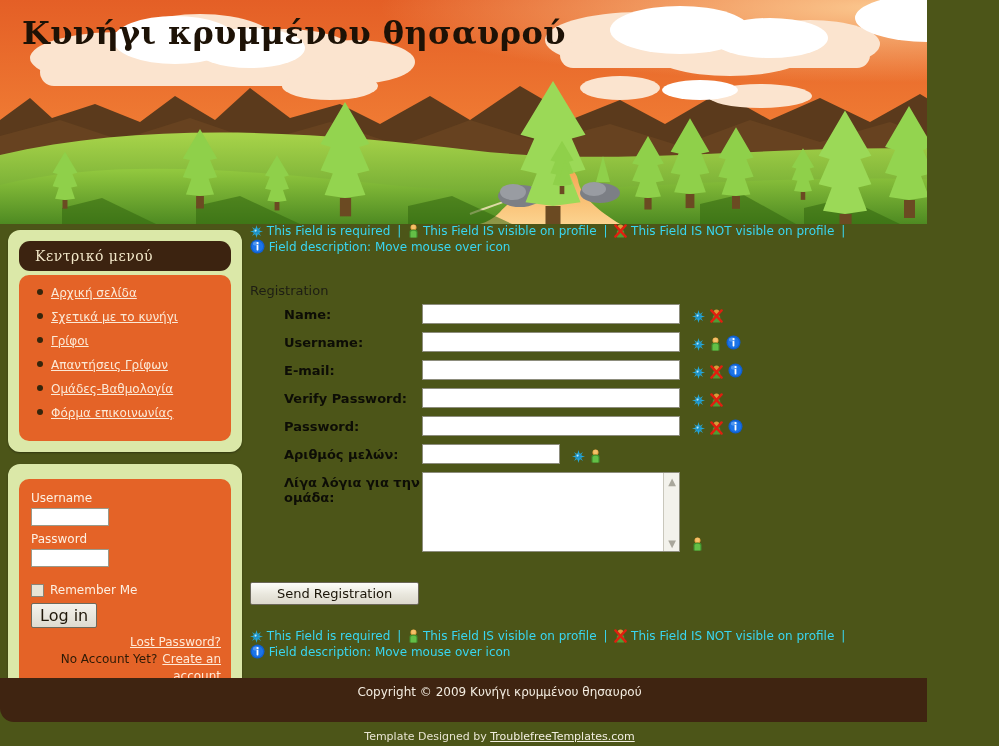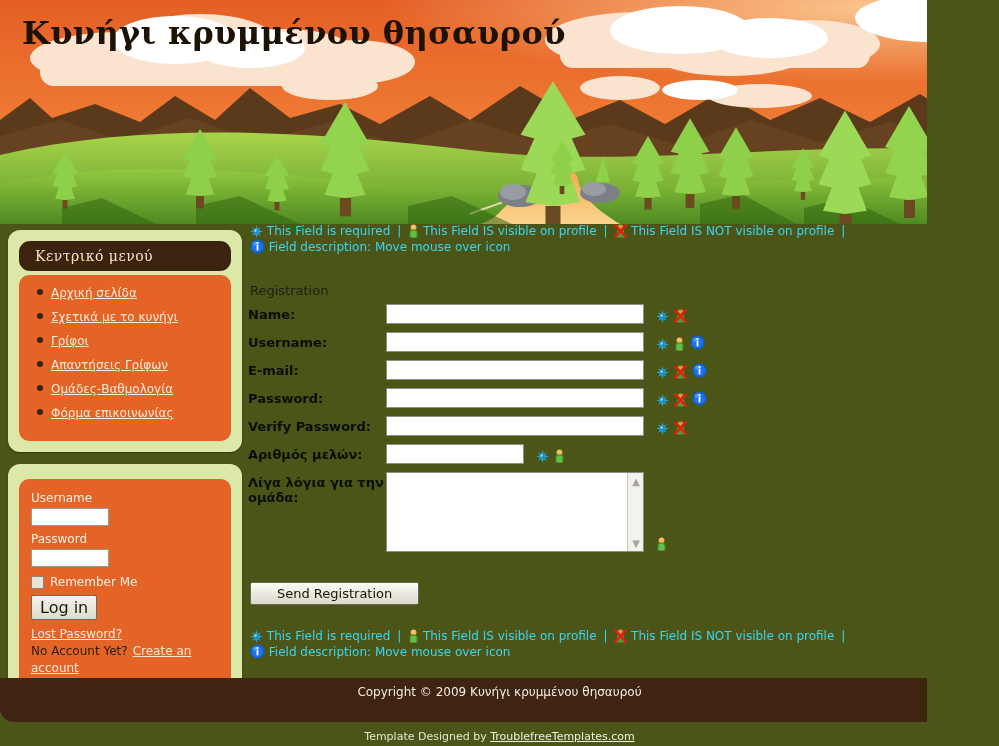--- a/index.html
+++ b/index.html
@@ -100,41 +100,41 @@
   }
   .login-input {
     display: block;
     width: 78px; height: 18px;
     background: #ffffff;
     border: 1px solid #9a9a8a;
     margin: 0 0 6px 2px;
   }
   .remember-row {
     display: flex; align-items: center;
-    margin: 8px 0 6px 2px;
+    margin: 16px 0 6px 2px;
   }
   .cbox {
     width: 13px; height: 13px;
     background: #e8e4d6;
     border: 1px solid #8a8578;
     margin-right: 6px;
   }
   .remember-text { color: #fdf0e2; font-size: 12px; }
   #login-btn {
     background: linear-gradient(180deg,#f4f2ec 0%,#dedbd0 100%);
     border: 1px solid #6e6a5c;
     border-radius: 2px;
     padding: 2px 8px;
     font-size: 16px;
     font-family: "DejaVu Sans", sans-serif;
     color: #20180a;
     margin: 0 0 5px 2px;
     cursor: pointer;
   }
-  .login-links { margin-left: 2px; line-height: 15px; }
+  .login-links { margin-left: 2px; line-height: 15px; text-align: right; }
   .login-links a { color: #ffe9d6; font-size: 12px; text-decoration: underline; }
   .login-links .noacct { color: #2d1a06; font-size: 12px; }
 
   
   #main {
     position: absolute;
     left: 248px; top: 222px;
     width: 751px;
   }
   .legend {
@@ -155,20 +155,21 @@
 
   #reg-title {
     margin: 28px 0 6px 2px;
     font-size: 13px;
     color: #1e1e14;
   }
   .field-row {
     display: flex;
     align-items: flex-start;
     margin-bottom: 8px;
+    margin-left: 36px;
   }
   .field-label {
     width: 138px;
     flex: 0 0 138px;
     font-size: 13px;
     font-weight: bold;
     color: #0d0d06;
     padding-top: 3px;
     line-height: 15px;
   }
@@ -591,20 +592,50 @@
               <circle cx="7.5" cy="7.5" r="5.6" fill="#1b74e8"></circle>
               <ellipse cx="6" cy="4.5" rx="3.2" ry="2" fill="#7fb6f5" opacity="0.55"></ellipse>
               <rect x="6.6" y="6" width="1.8" height="5.4" rx="0.6" fill="#ffffff"></rect>
               <circle cx="7.5" cy="4.1" r="1.1" fill="#ffffff"></circle>
             </svg></span>
       </div>
     </div>
 
     
     <div class="field-row">
+      <div class="field-label">Verify Password:</div>
+      <input class="field-input" type="password" value="" style="">
+      <div class="field-icons">
+        <span class="ic ic-star"><svg width="13" height="13" viewBox="0 0 13 13">
+              <g fill="#27a8d8">
+                <circle cx="6.5" cy="6.5" r="3.2" fill="#1d8fc4"></circle>
+                <path d="M6.5,0 L7.6,4 L6.5,5 L5.4,4 Z"></path>
+                <path d="M6.5,13 L5.4,9 L6.5,8 L7.6,9 Z"></path>
+                <path d="M0,6.5 L4,5.4 L5,6.5 L4,7.6 Z"></path>
+                <path d="M13,6.5 L9,7.6 L8,6.5 L9,5.4 Z"></path>
+                <path d="M1.9,1.9 L5,4 L4,5 Z"></path>
+                <path d="M11.1,11.1 L8,9 L9,8 Z"></path>
+                <path d="M11.1,1.9 L9,5 L8,4 Z"></path>
+                <path d="M1.9,11.1 L4,8 L5,9 Z"></path>
+              </g>
+              <circle cx="5.6" cy="5.6" r="1.1" fill="#b6e8fa"></circle>
+            </svg></span>
+        <span class="ic ic-noperson"><svg width="13" height="14" viewBox="0 0 13 14">
+              <circle cx="6.5" cy="3.4" r="2.8" fill="#d89a38"></circle>
+              <path d="M2.8,13.5 L2.8,8 C2.8,6.4 4.2,5.8 6.5,5.8 C8.8,5.8 10.2,6.4 10.2,8 L10.2,13.5 Z" fill="#4f9c35"></path>
+              <g stroke="#e01f10" stroke-width="2.4" stroke-linecap="round">
+                <line x1="1.4" y1="1.4" x2="11.6" y2="12.6"></line>
+                <line x1="11.6" y1="1.4" x2="1.4" y2="12.6"></line>
+              </g>
+            </svg></span>
+      </div>
+    </div>
+
+    
+    <div class="field-row">
       <div class="field-label">Password:</div>
       <input class="field-input" type="password" value="" style="">
       <div class="field-icons">
         <span class="ic ic-star"><svg width="13" height="13" viewBox="0 0 13 13">
               <g fill="#27a8d8">
                 <circle cx="6.5" cy="6.5" r="3.2" fill="#1d8fc4"></circle>
                 <path d="M6.5,0 L7.6,4 L6.5,5 L5.4,4 Z"></path>
                 <path d="M6.5,13 L5.4,9 L6.5,8 L7.6,9 Z"></path>
                 <path d="M0,6.5 L4,5.4 L5,6.5 L4,7.6 Z"></path>
                 <path d="M13,6.5 L9,7.6 L8,6.5 L9,5.4 Z"></path>
@@ -622,50 +653,20 @@
                 <line x1="1.4" y1="1.4" x2="11.6" y2="12.6"></line>
                 <line x1="11.6" y1="1.4" x2="1.4" y2="12.6"></line>
               </g>
             </svg></span>
         <span class="ic ic-info"><svg width="15" height="15" viewBox="0 0 15 15">
               <circle cx="7.5" cy="7.5" r="7" fill="#0f5fd0"></circle>
               <circle cx="7.5" cy="7.5" r="5.6" fill="#1b74e8"></circle>
               <ellipse cx="6" cy="4.5" rx="3.2" ry="2" fill="#7fb6f5" opacity="0.55"></ellipse>
               <rect x="6.6" y="6" width="1.8" height="5.4" rx="0.6" fill="#ffffff"></rect>
               <circle cx="7.5" cy="4.1" r="1.1" fill="#ffffff"></circle>
-            </svg></span>
-      </div>
-    </div>
-
-    
-    <div class="field-row">
-      <div class="field-label">Verify Password:</div>
-      <input class="field-input" type="password" value="" style="">
-      <div class="field-icons">
-        <span class="ic ic-star"><svg width="13" height="13" viewBox="0 0 13 13">
-              <g fill="#27a8d8">
-                <circle cx="6.5" cy="6.5" r="3.2" fill="#1d8fc4"></circle>
-                <path d="M6.5,0 L7.6,4 L6.5,5 L5.4,4 Z"></path>
-                <path d="M6.5,13 L5.4,9 L6.5,8 L7.6,9 Z"></path>
-                <path d="M0,6.5 L4,5.4 L5,6.5 L4,7.6 Z"></path>
-                <path d="M13,6.5 L9,7.6 L8,6.5 L9,5.4 Z"></path>
-                <path d="M1.9,1.9 L5,4 L4,5 Z"></path>
-                <path d="M11.1,11.1 L8,9 L9,8 Z"></path>
-                <path d="M11.1,1.9 L9,5 L8,4 Z"></path>
-                <path d="M1.9,11.1 L4,8 L5,9 Z"></path>
-              </g>
-              <circle cx="5.6" cy="5.6" r="1.1" fill="#b6e8fa"></circle>
-            </svg></span>
-        <span class="ic ic-noperson"><svg width="13" height="14" viewBox="0 0 13 14">
-              <circle cx="6.5" cy="3.4" r="2.8" fill="#d89a38"></circle>
-              <path d="M2.8,13.5 L2.8,8 C2.8,6.4 4.2,5.8 6.5,5.8 C8.8,5.8 10.2,6.4 10.2,8 L10.2,13.5 Z" fill="#4f9c35"></path>
-              <g stroke="#e01f10" stroke-width="2.4" stroke-linecap="round">
-                <line x1="1.4" y1="1.4" x2="11.6" y2="12.6"></line>
-                <line x1="11.6" y1="1.4" x2="1.4" y2="12.6"></line>
-              </g>
             </svg></span>
       </div>
     </div>
 
     
     <div class="field-row">
       <div class="field-label">Αριθμός μελών:</div>
       <input class="field-input short" type="text" value="" style="">
       <div class="field-icons">
         <span class="ic ic-star"><svg width="13" height="13" viewBox="0 0 13 13">

